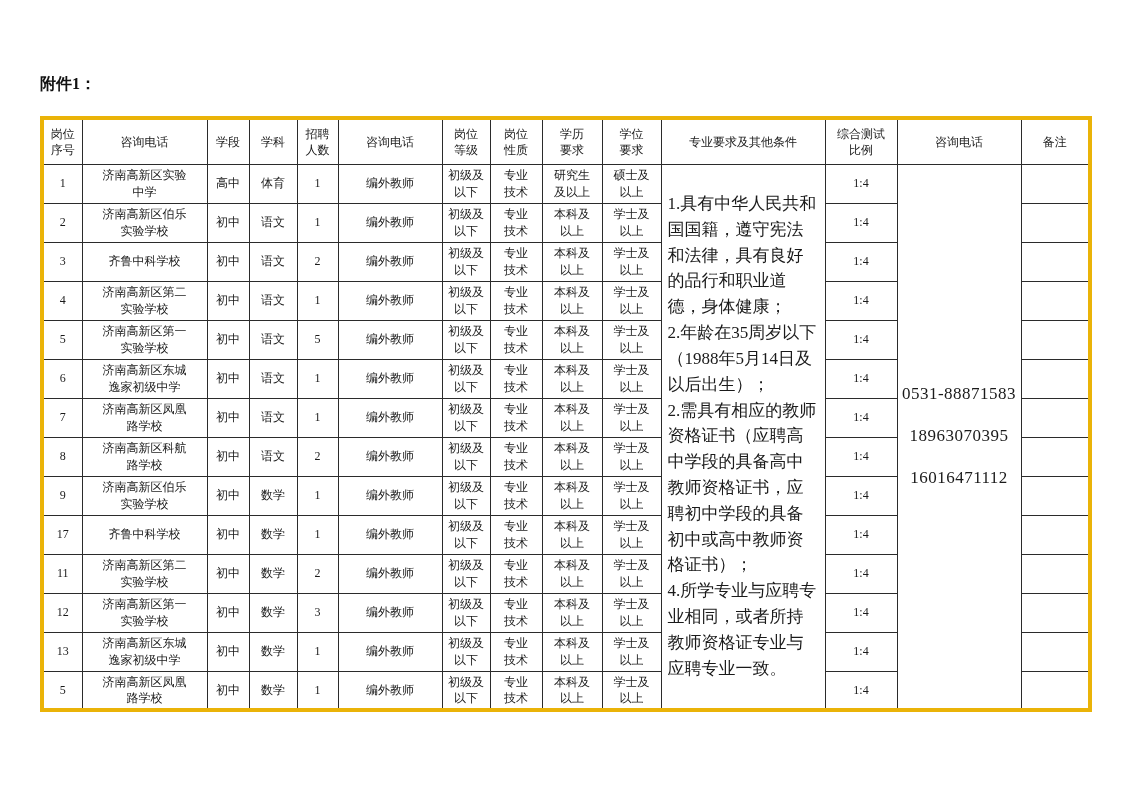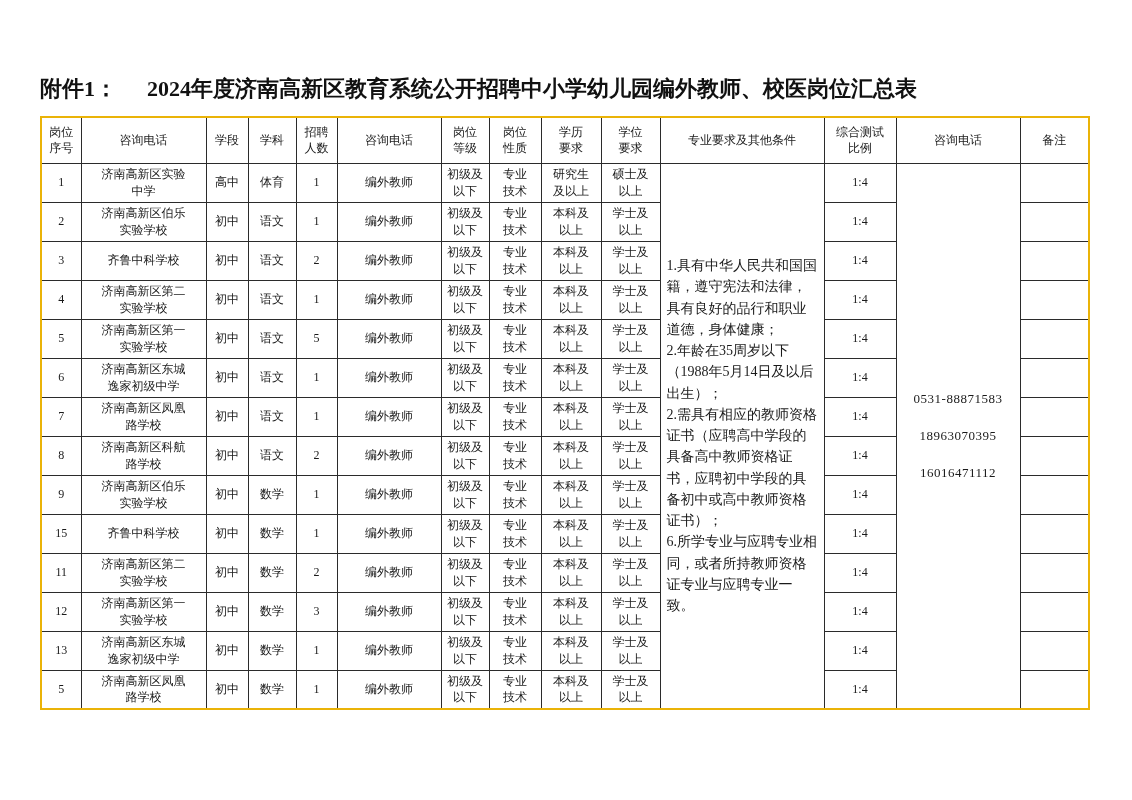--- a/index.html
+++ b/index.html
@@ -12,69 +12,68 @@
     color: #1a1a1a;
     position: relative;
     overflow: hidden;
   }
   .page-title {
     position: absolute;
     left: 40px;
     top: 74px;
     display: flex;
     align-items: baseline;
-    font-size: 22px;
+    font-size: 16px;
     font-weight: bold;
     color: #111;
     white-space: nowrap;
   }
   .page-title .prefix { margin-right: 30px; }
   table.positions {
     position: absolute;
     left: 40px;
     top: 116px;
     width: 1048px;
     border-collapse: collapse;
     table-layout: fixed;
-    border: 2px solid #eab308;
+    border: 4px solid #eab308;
   }
   th, td {
     border: 1px solid #2b2b2b;
     font-size: 12px;
     font-weight: normal;
     text-align: center;
     vertical-align: middle;
     padding: 1px 3px;
     white-space: pre-line;
     line-height: 1.35;
     overflow: hidden;
     color: #1a1a1a;
   }
   thead tr { height: 46px; }
   tbody tr { height: 39px; }
   td.req-cell {
     text-align: left;
-    font-size: 14px;
+    font-size: 17px;
     line-height: 1.52;
     padding: 4px 6px;
     vertical-align: middle;
   }
   td.phone-cell { vertical-align: middle; }
   .phone-number {
-    font-size: 13px;
+    font-size: 17px;
     margin: 19px 0;
     letter-spacing: 0.5px;
   }
 </style>
 </head>
 <body>
 
 <div class="page-title">
   <span class="prefix">附件1：</span>
-  <span>2024年度济南高新区教育系统公开招聘中小学幼儿园编外教师、校医岗位汇总表</span>
 </div>
 
 <table class="positions">
   <colgroup>
     <col style="width:40px">
       <col style="width:125px">
       <col style="width:42px">
       <col style="width:48px">
     <col style="width:41px">
       <col style="width:104px">
@@ -122,21 +121,21 @@
         <td>1</td>
         <td>编外教师</td>
         <td>初级及
 以下</td>
         <td>专业
 技术</td>
         <td>研究生
 及以上</td>
         <td>硕士及
 以上</td>
-        <td class="req-cell" rowspan="14"><div>1.具有中华人民共和国国籍，遵守宪法和法律，具有良好的品行和职业道德，身体健康；</div><div>2.年龄在35周岁以下（1988年5月14日及以后出生）；</div><div>2.需具有相应的教师资格证书（应聘高中学段的具备高中教师资格证书，应聘初中学段的具备初中或高中教师资格证书）；</div><div>6.所学专业与应聘专业相同，或者所持教师资格证专业与应聘专业一致。</div></td>
+        <td class="req-cell" rowspan="14"><div>1.具有中华人民共和国国籍，遵守宪法和法律，具有良好的品行和职业道德，身体健康；</div><div>2.年龄在35周岁以下（1988年5月14日及以后出生）；</div><div>2.需具有相应的教师资格证书（应聘高中学段的具备高中教师资格证书，应聘初中学段的具备初中或高中教师资格证书）；</div><div>4.所学专业与应聘专业相同，或者所持教师资格证专业与应聘专业一致。</div></td>
         <td>1:4</td>
         <td class="phone-cell" rowspan="14"><div class="phone-number">0531-88871583</div><div class="phone-number">18963070395</div><div class="phone-number">16016471112</div></td>
         <td></td>
       </tr>
       <tr>
         <td>2</td>
         <td>济南高新区伯乐
 实验学校</td>
         <td>初中</td>
         <td>语文</td>
@@ -279,21 +278,21 @@
         <td>专业
 技术</td>
         <td>本科及
 以上</td>
         <td>学士及
 以上</td>
         <td>1:4</td>
         <td></td>
       </tr>
       <tr>
-        <td>15</td>
+        <td>17</td>
         <td>齐鲁中科学校</td>
         <td>初中</td>
         <td>数学</td>
         <td>1</td>
         <td>编外教师</td>
         <td>初级及
 以下</td>
         <td>专业
 技术</td>
         <td>本科及

